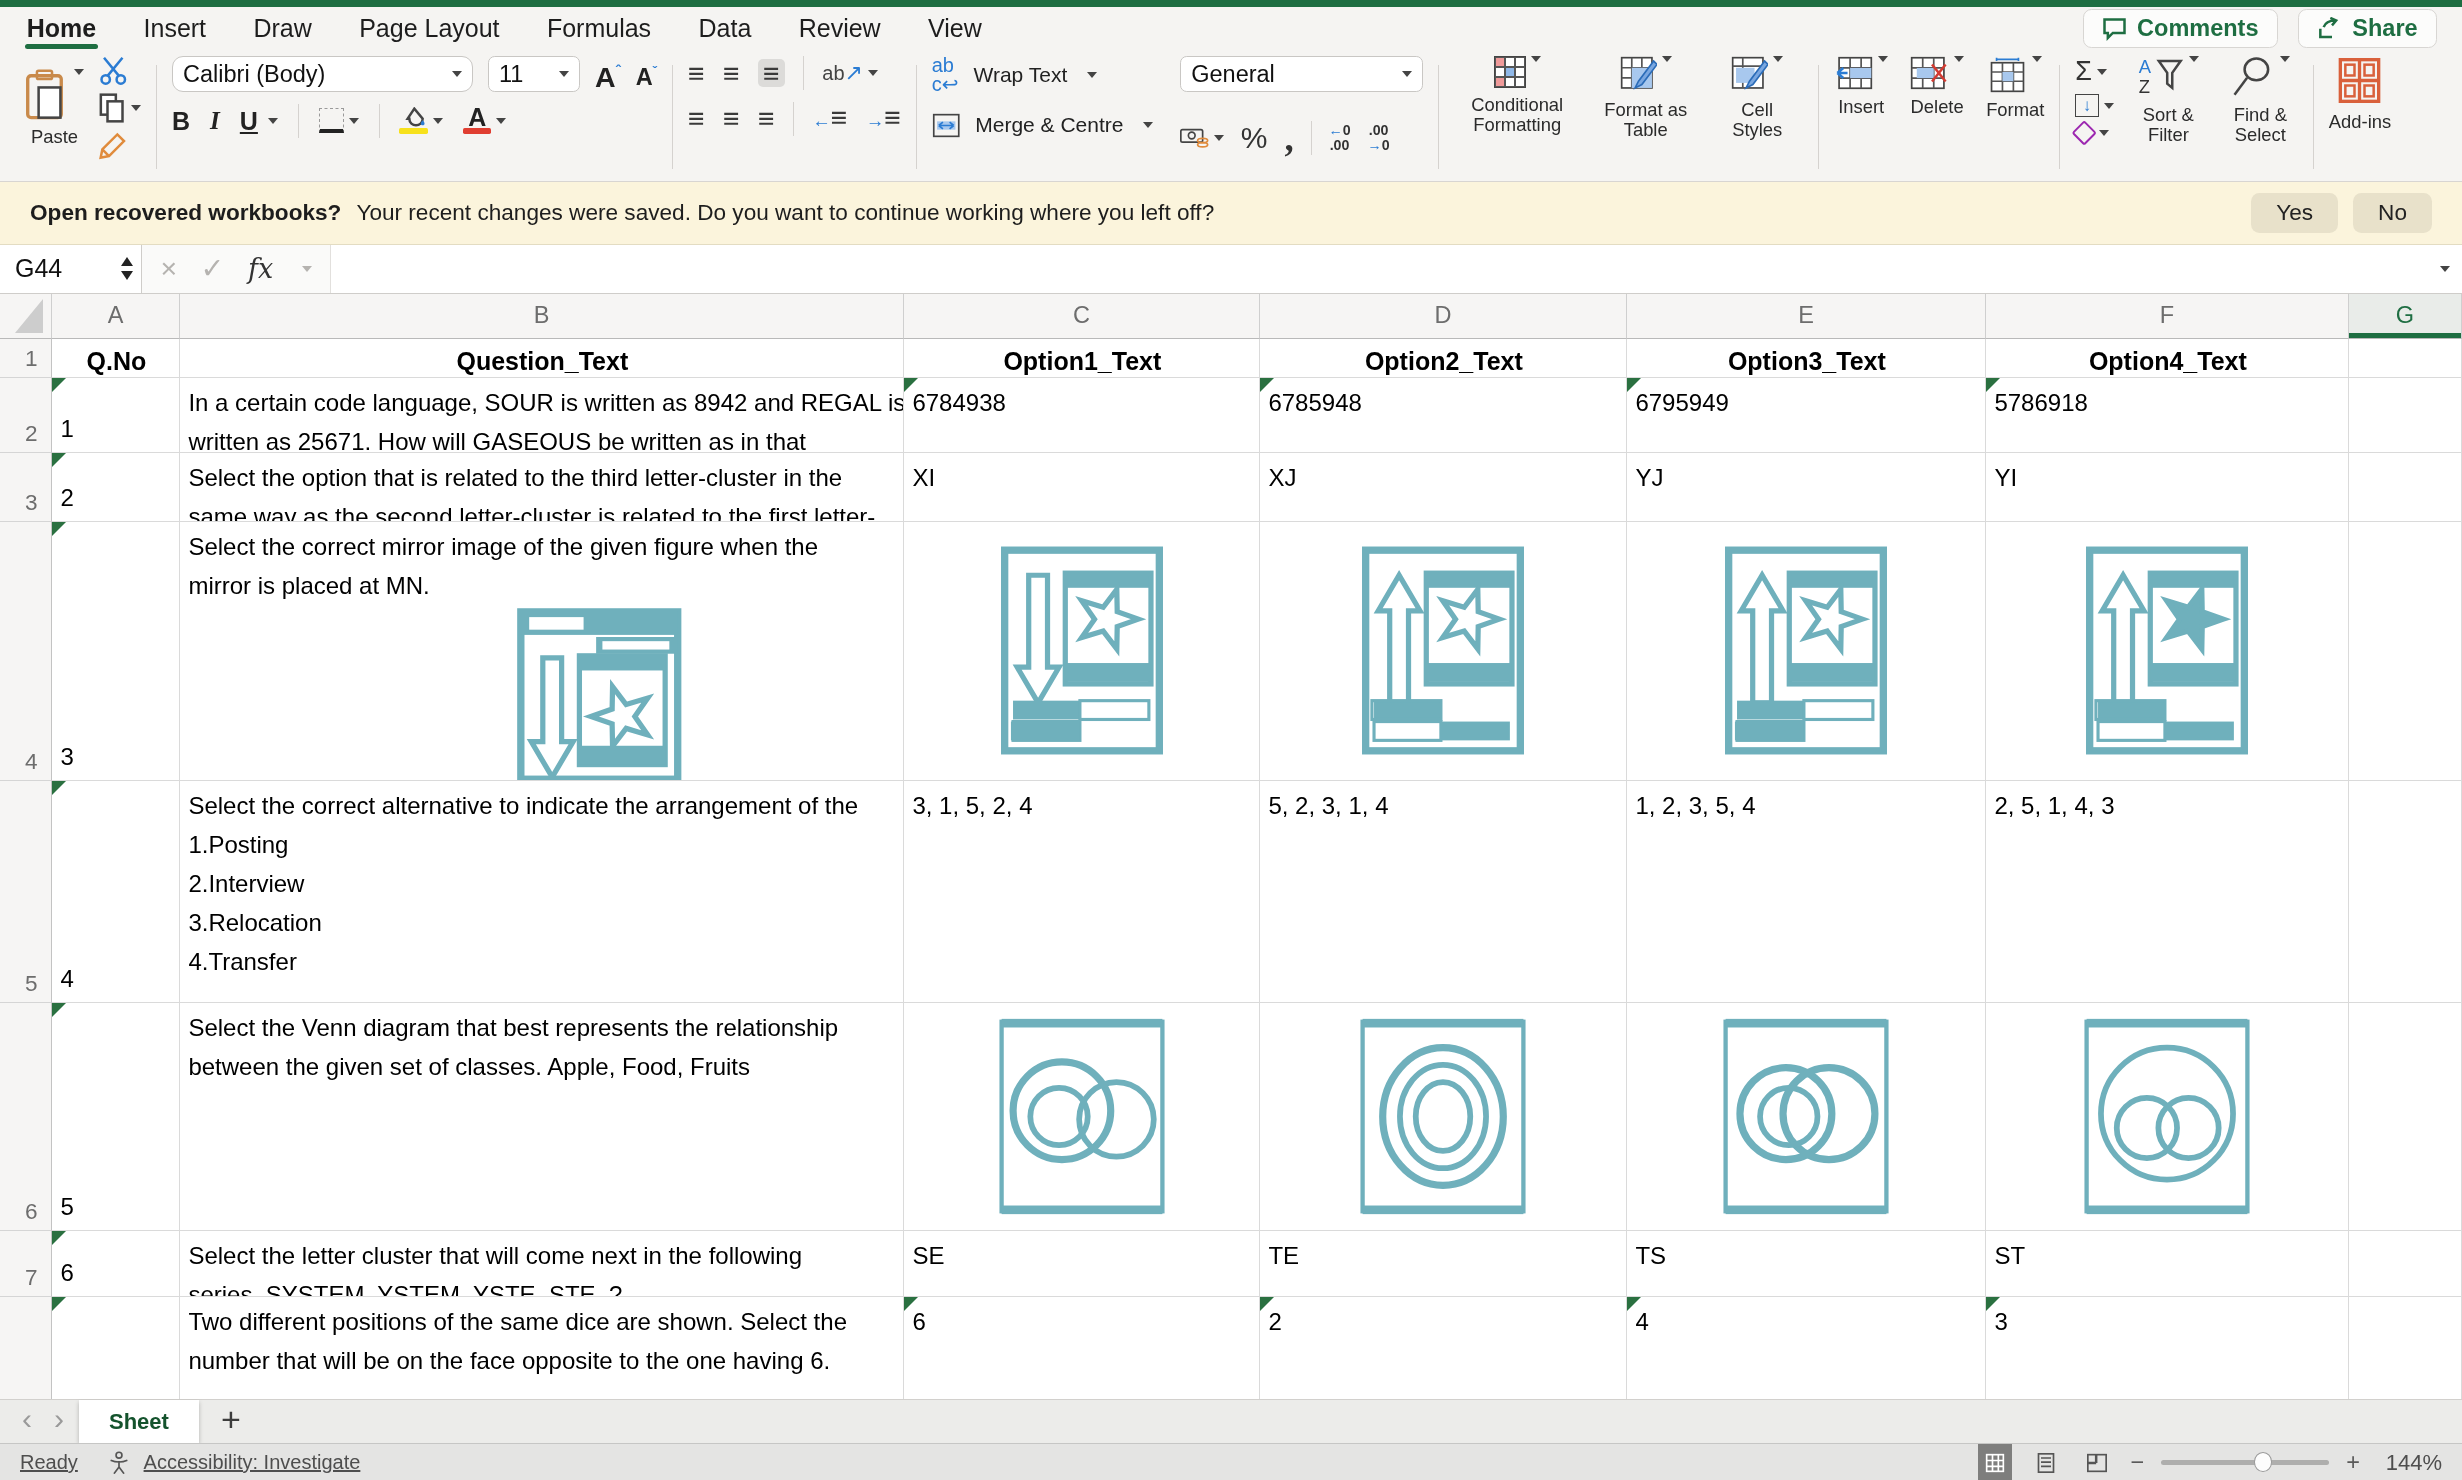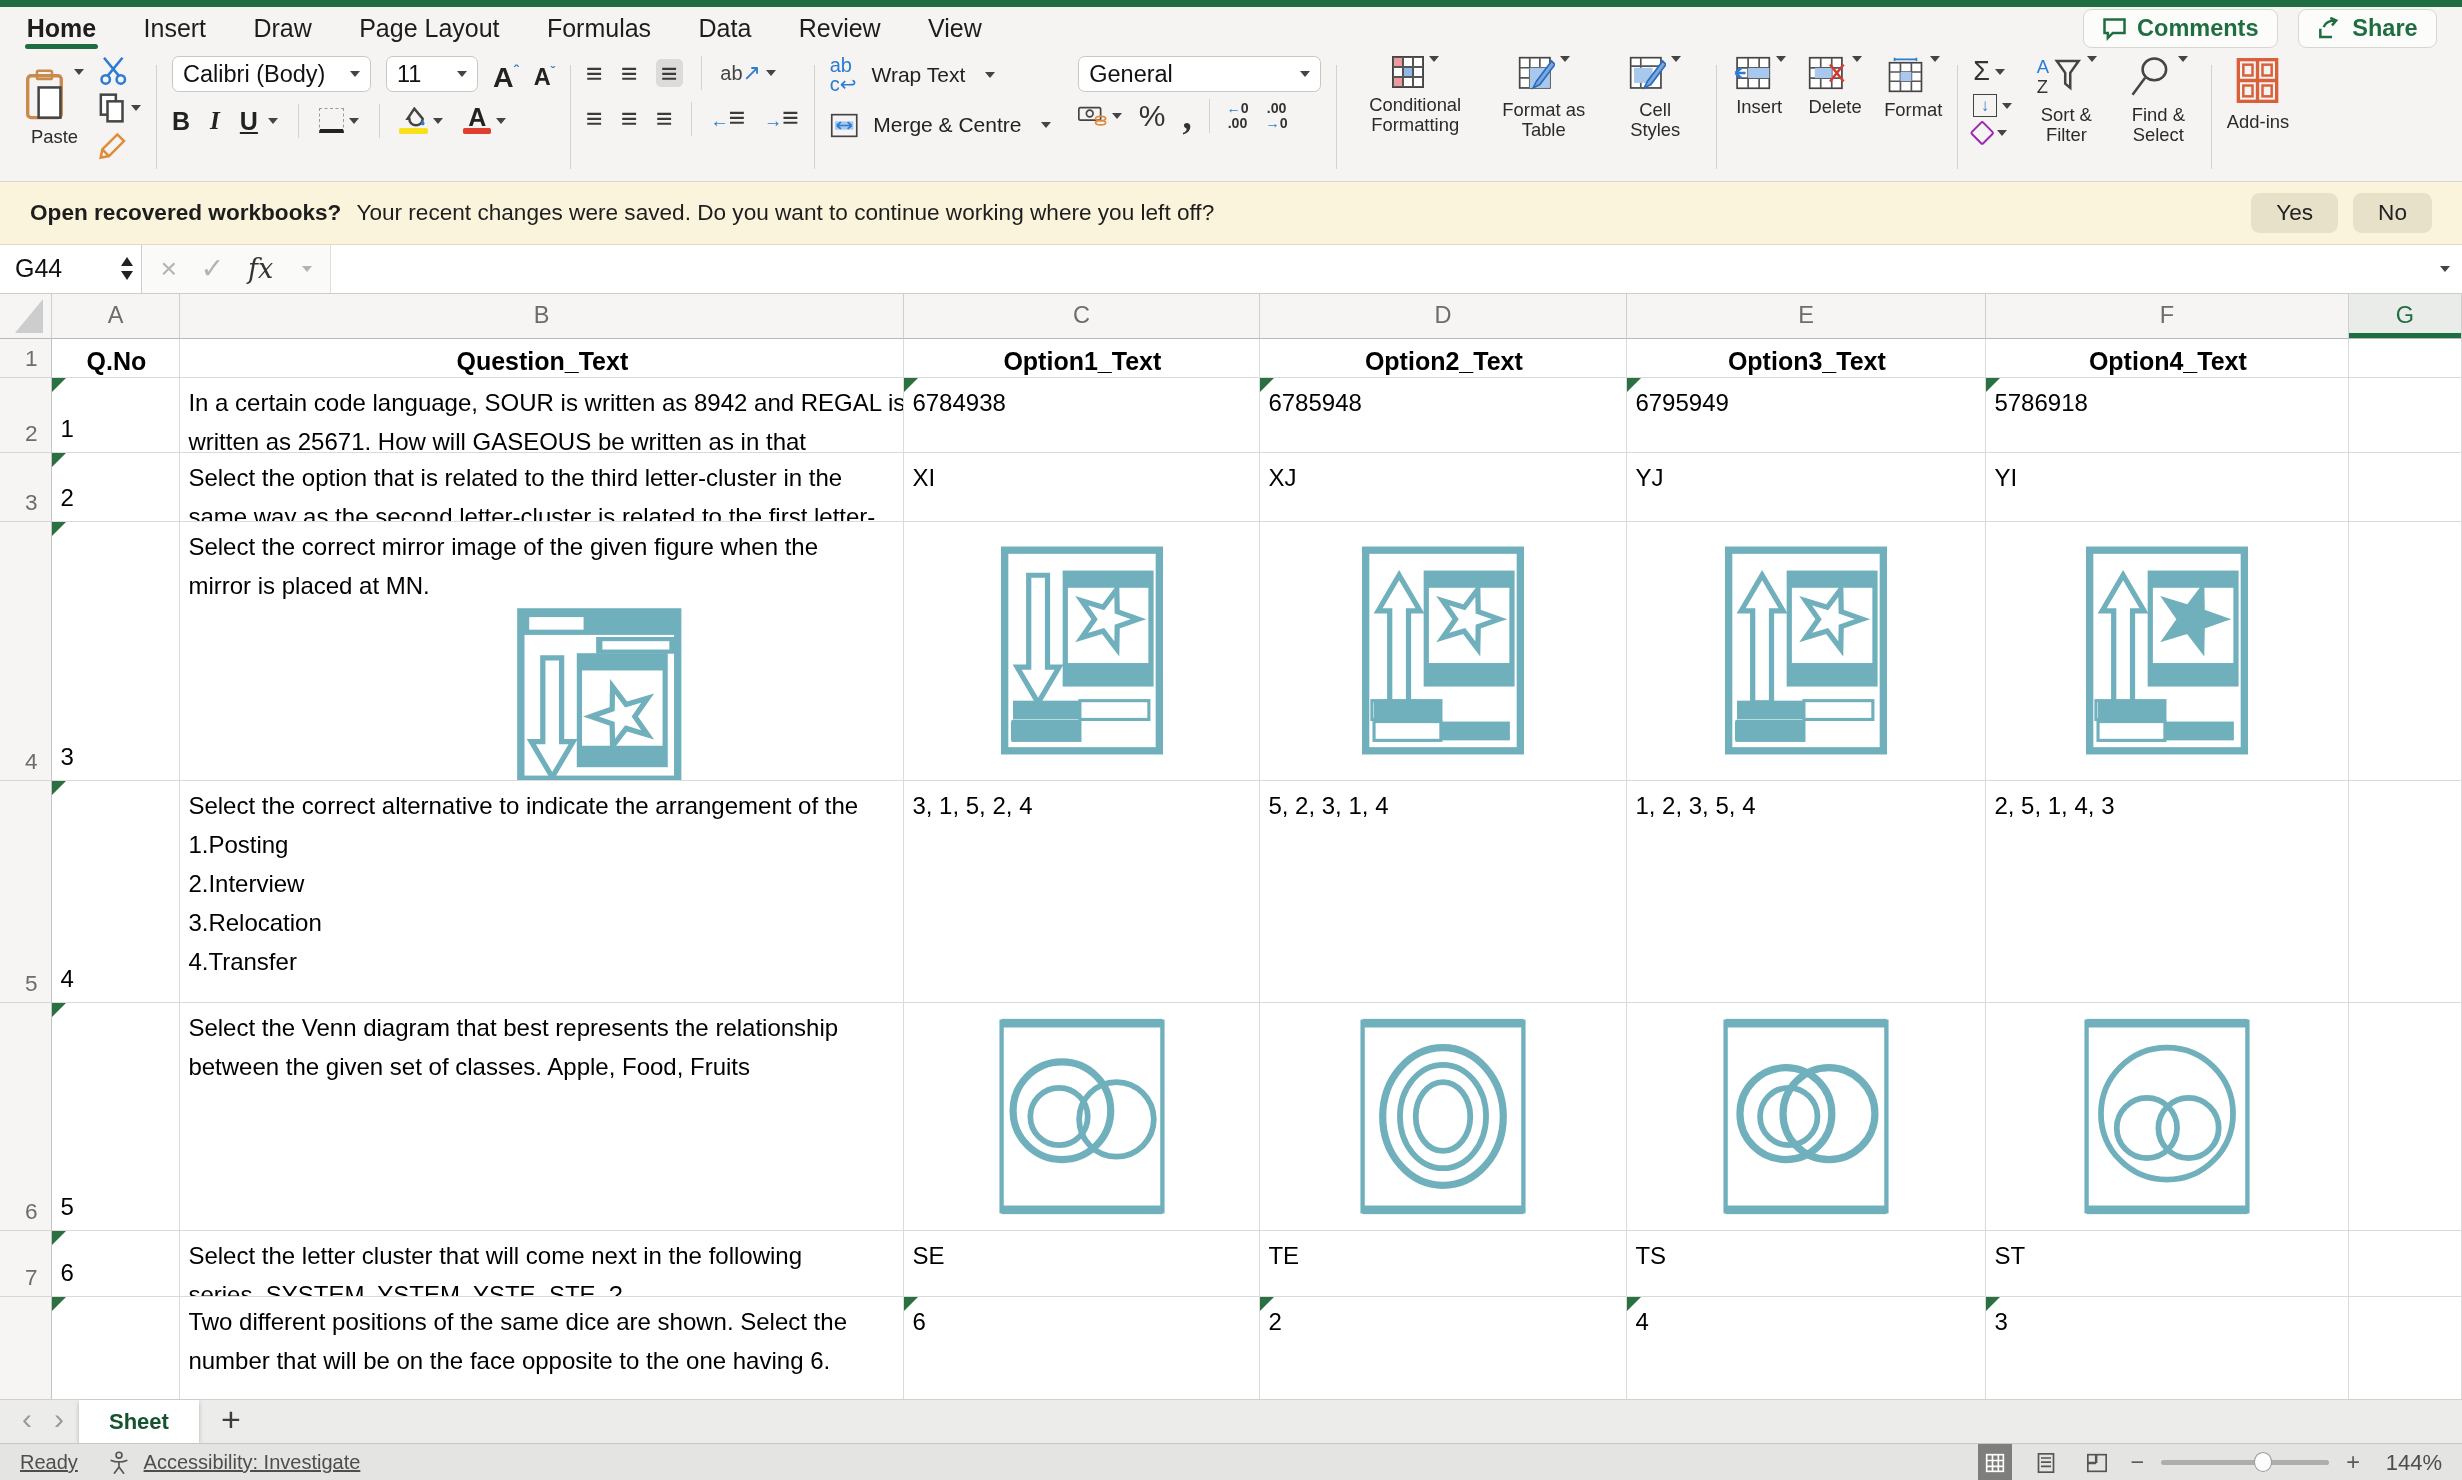--- a/index.html
+++ b/index.html
@@ -166,21 +166,21 @@
               <path d="M4 22 l8 8" stroke="#e08b3c" stroke-width="3"></path>
             </svg>
         </div>
       </div>
     </div>
     <div class="rsep"></div>
 
     <div class="rgroup">
       <div class="rrows">
         <div class="rrow">
-          <div class="inputbox" style="width:199px;">
+          <div class="inputbox" style="width:301px;border-radius:11px;">
             <span>Calibri (Body)</span>
               <span class="chev"></span>
           </div>
           <div class="inputbox" style="width:92px;">
             <span>11</span>
               <span class="chev"></span>
           </div>
           <span class="fmt-letter" style="font-size:28.5px;">A<sup class="blue" style="font-size:15px;">ˆ</sup></span>
           <span class="fmt-letter" style="font-size:23.5px;">A<sup class="blue" style="font-size:13.4px;">ˇ</sup></span>
         </div>
@@ -255,21 +255,21 @@
               <rect x="6" y="10" width="22" height="10" fill="#a8c8ee"></rect>
               <path d="M8 15 h18 m-18 0 l5-4 m-5 4 l5 4 m13-4 l-5-4 m5 4 l-5 4" stroke="#2b7cd3" stroke-width="2" fill="none"></path>
             </svg>
           <span style="font-size:21px;color:#222;">Merge &amp; Centre</span>
           <span class="chev"></span>
         </div>
       </div>
     </div>
 
     <div class="rgroup">
-      <div class="rrows" style="gap:3px;">
+      <div class="rrows" style="gap:25px;">
         <div class="inputbox" style="width:243px;">
           <span>General</span>
             <span class="chev"></span>
         </div>
         <div class="rrow" style="gap:17px;">
           <div class="iconbtn">
             <svg width="28.5" height="22" viewBox="0 0 34 26">
                 <rect x="1" y="3" width="26" height="15" rx="2" fill="none" stroke="#444" stroke-width="2"></rect>
                 <circle cx="14" cy="10" r="4" fill="none" stroke="#444" stroke-width="2"></circle>
                 <ellipse cx="27" cy="16" rx="6" ry="2.5" fill="none" stroke="#e08b3c" stroke-width="2"></ellipse>

